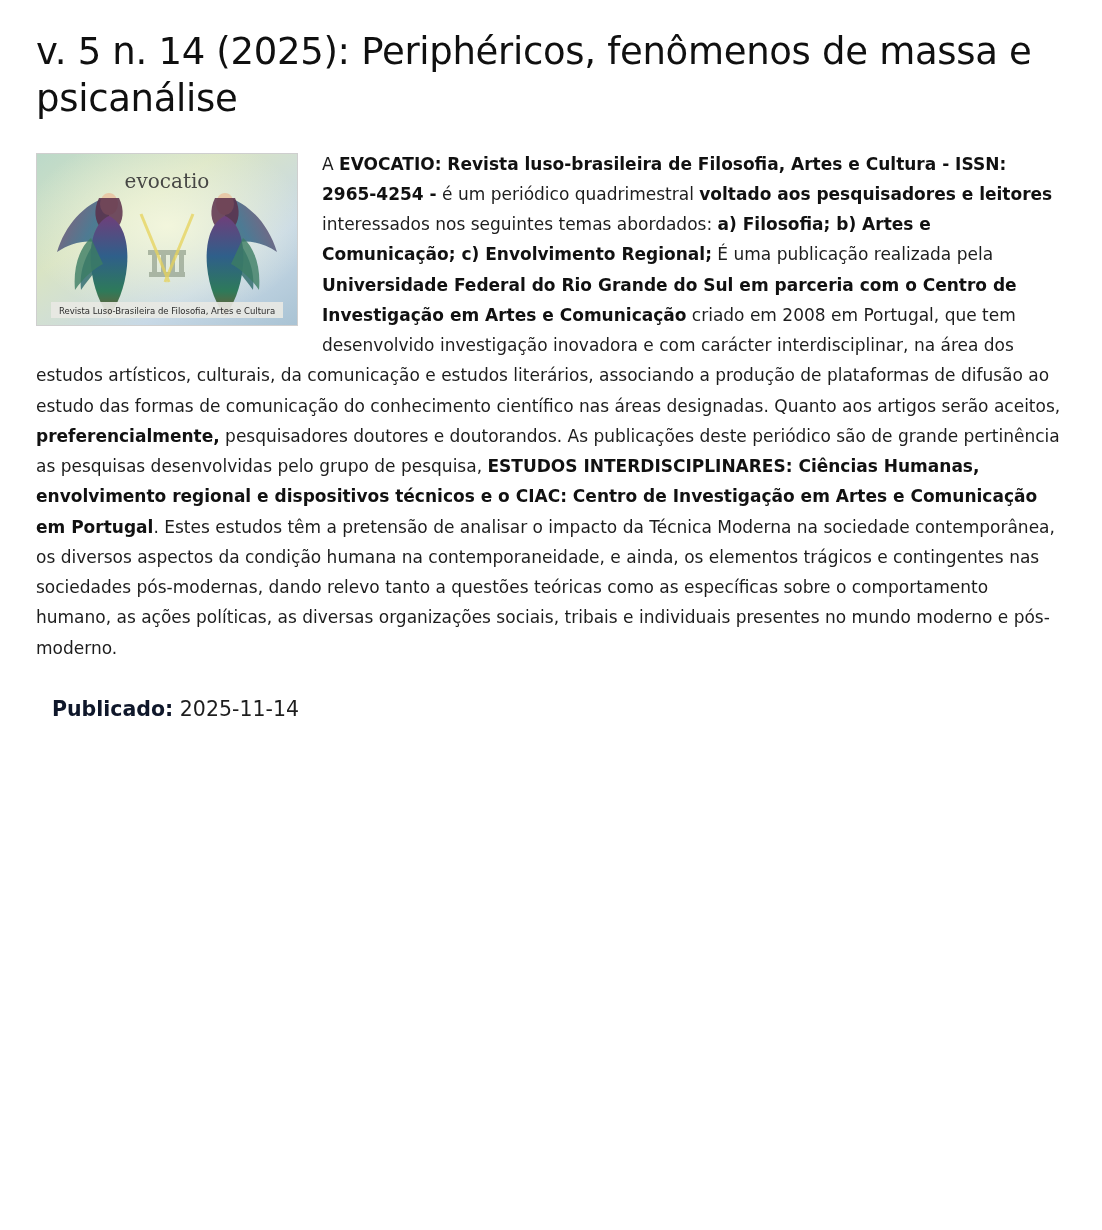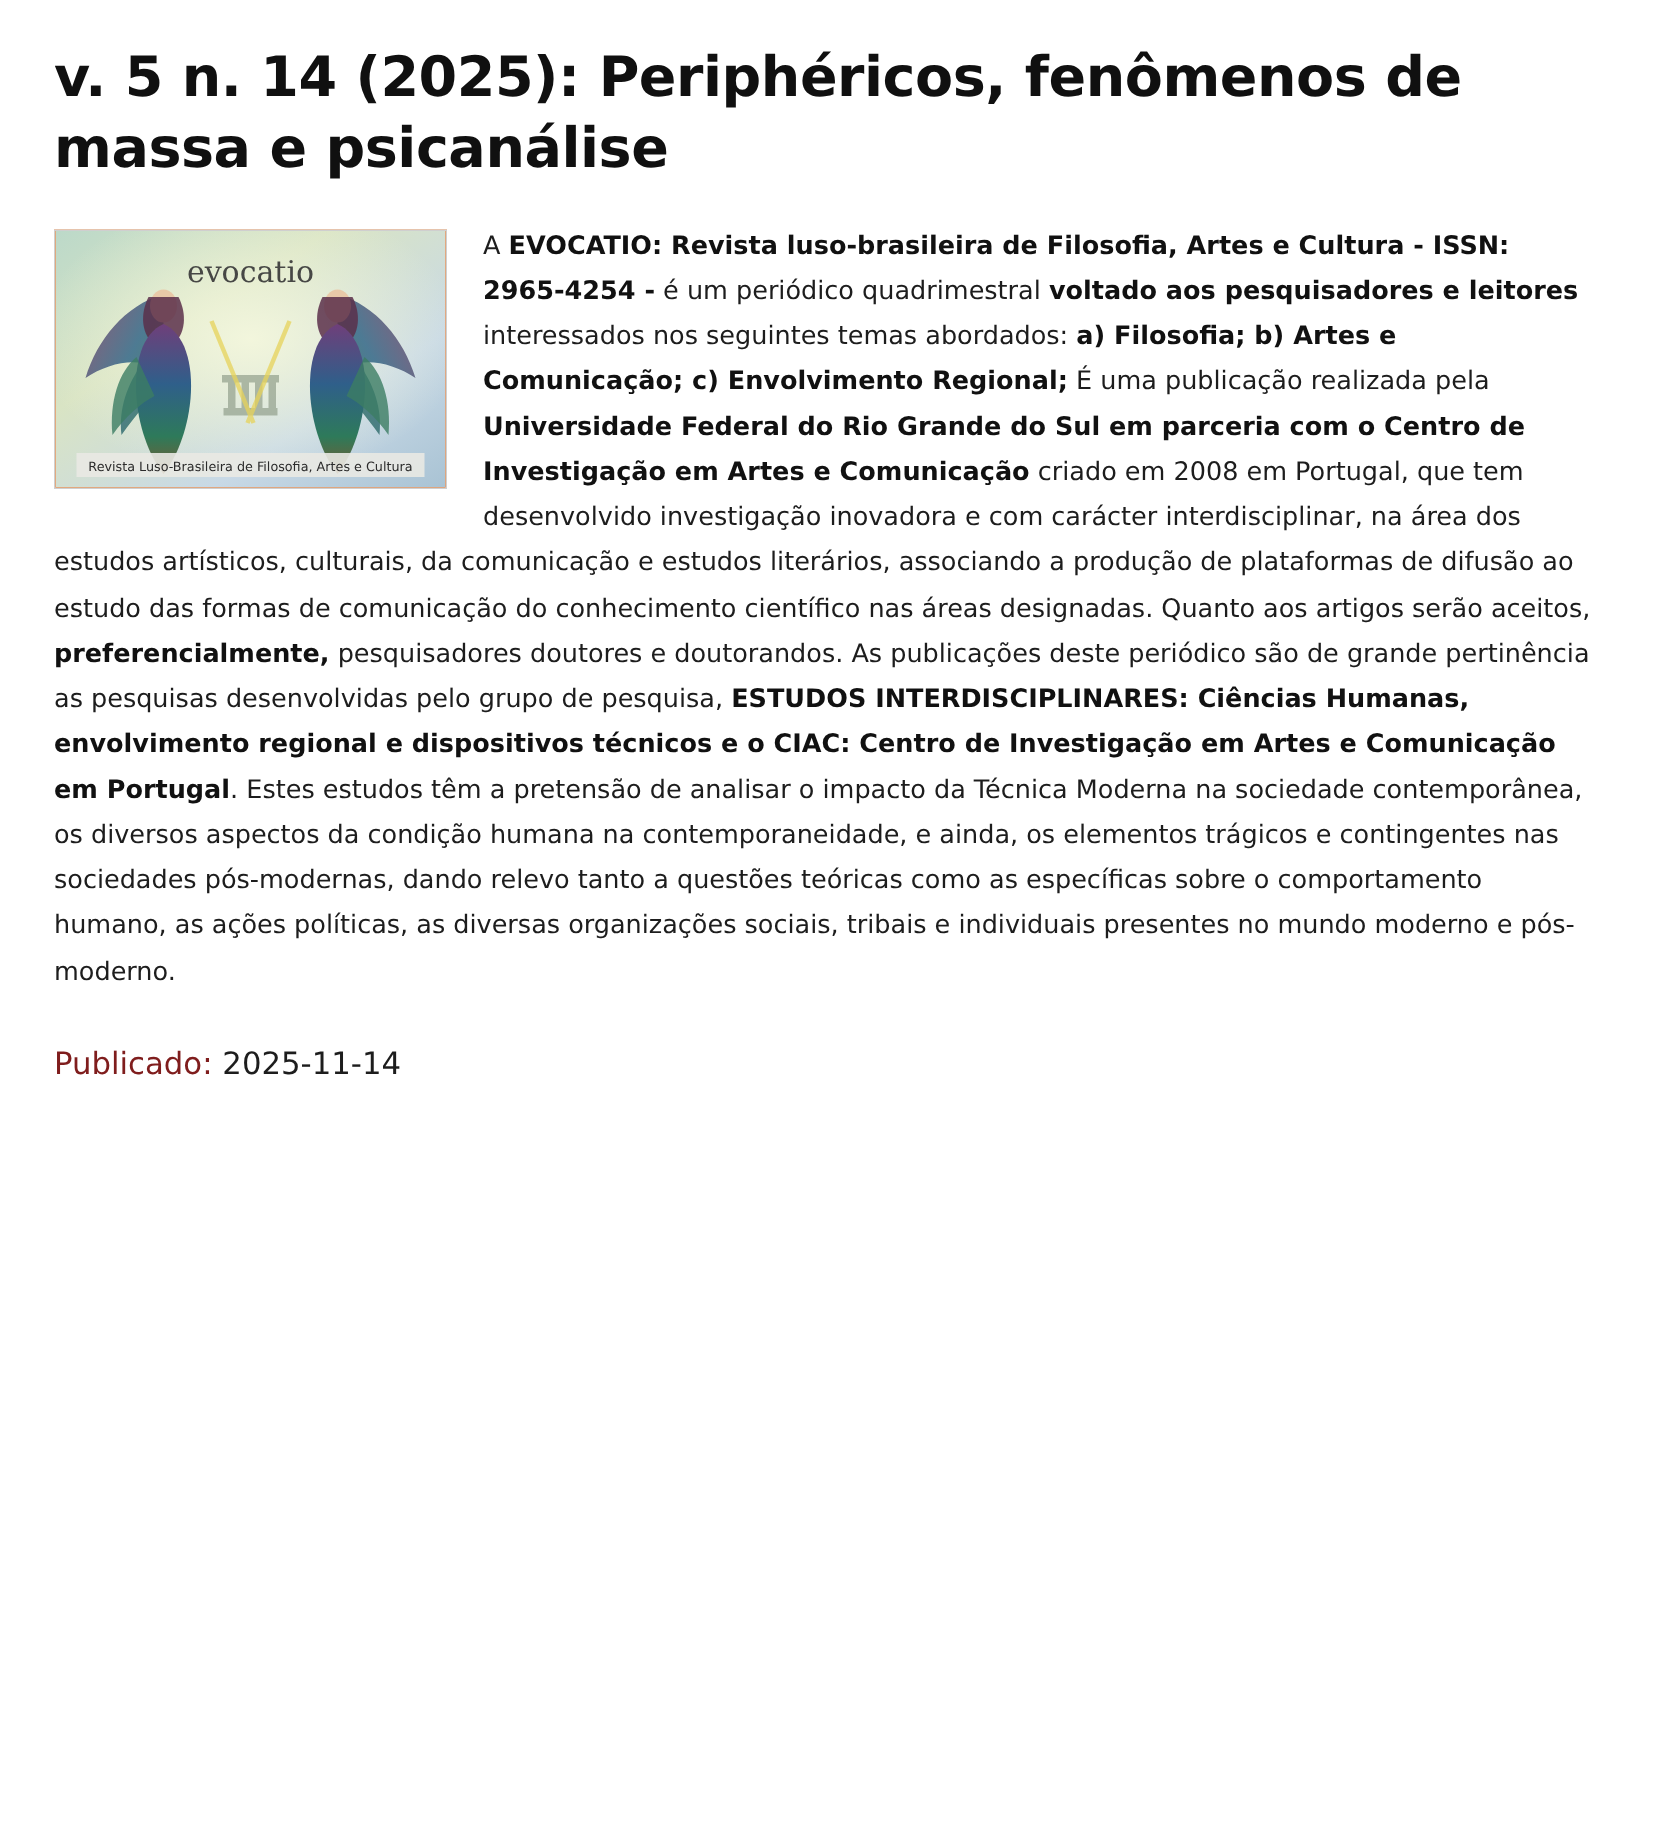--- a/index.html
+++ b/index.html
@@ -14,37 +14,37 @@
     color: #1a1a1a;
   }
   .page {
     padding: 28px 36px 24px 36px;
     box-sizing: border-box;
     width: 1102px;
   }
   .issue-title {
     font-size: 37px;
     line-height: 1.28;
-    font-weight: bold;
+    font-weight: normal;
     color: #101010;
     margin: 0 0 26px 0;
     letter-spacing: -0.3px;
   }
   .cover-wrap {
     float: left;
     width: 262px;
     margin: 4px 24px 6px 0;
   }
   .cover {
     width: 262px;
     height: 173px;
     display: block;
     border: 1px solid #cfcfcf;
     box-sizing: border-box;
-    background: #f97316;
+    background: #f9a8d4;
     position: relative;
     overflow: hidden;
   }
   .cover svg { display: block; }
   .description {
     font-size: 17px;
     line-height: 1.78;
     color: #1d1d1d;
     text-align: left;
   }
@@ -53,22 +53,23 @@
     color: #111;
   }
   .published {
     clear: both;
     margin-top: 30px;
     font-size: 20.5px;
     line-height: 1.6;
     color: #1d1d1d;
   }
   .published .label {
-    font-weight: normal;
-    color: #7f1d1d;
+    font-weight: bold;
+    color: #0f172a;
+    margin-left: 16px;
   }
   .clearfix::after {
     content: "";
     display: block;
     clear: both;
   }
 </style>
 </head>
 <body>
 

